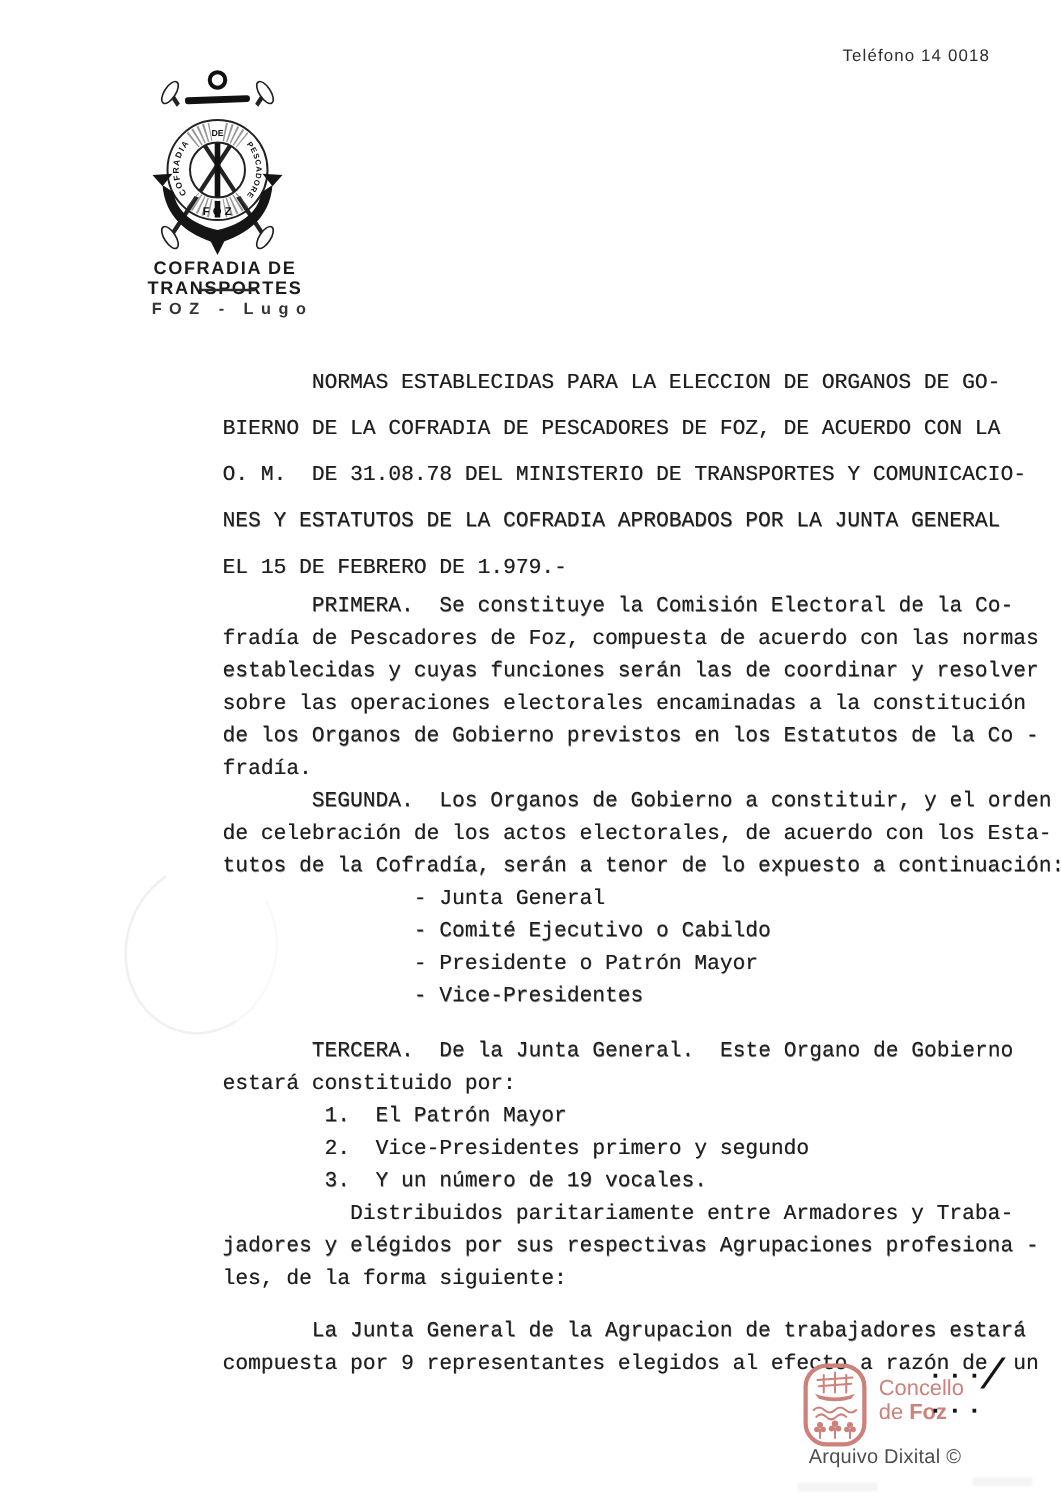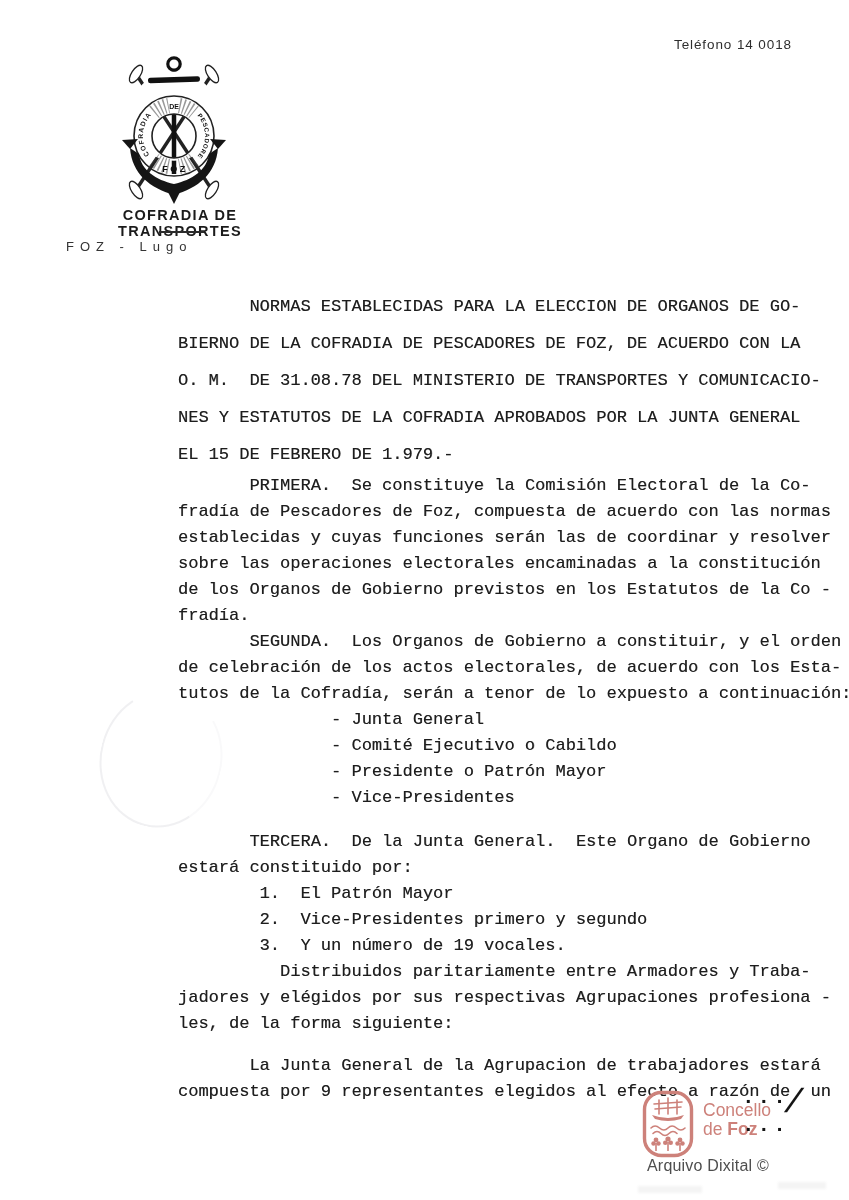--- a/index.html
+++ b/index.html
@@ -13,22 +13,22 @@
     position:absolute; top:37px; right:57px;
     font-size:13.5px; letter-spacing:.9px; color:#2e2e2e;
   }
   .emblem { position:absolute; left:112px; top:54px; }
   .lh-org {
     position:absolute; left:60px; top:207px; width:240px; text-align:center;
     font-weight:bold; font-size:14.5px; letter-spacing:1.3px; color:#1b1b1b;
   }
   .lh-rule { position:absolute; left:159px; top:231px; width:45px; height:2px; background:#2b2b2b; }
   .lh-place {
-    position:absolute; left:60px; top:239px; width:246px; 
-    font-weight:normal; font-size:13px; letter-spacing:6px; text-indent:6px; color:#343434;
+    position:absolute; left:60px; top:239px; width:246px; text-align:center;
+    font-weight:bold; font-size:13px; letter-spacing:6px; text-indent:6px; color:#343434;
   }
   
   .doc {
     position:absolute; left:178px; top:288px; width:700px;
     font-family:"Liberation Mono", monospace; font-size:17px; color:#1d1d1d;
     white-space:pre; text-shadow:.3px .2px 0 rgba(25,25,25,.55);
   }
   .para { margin:0; }
   .para.intro .line { line-height:37px; }
   .para.std   .line { line-height:26px; }

